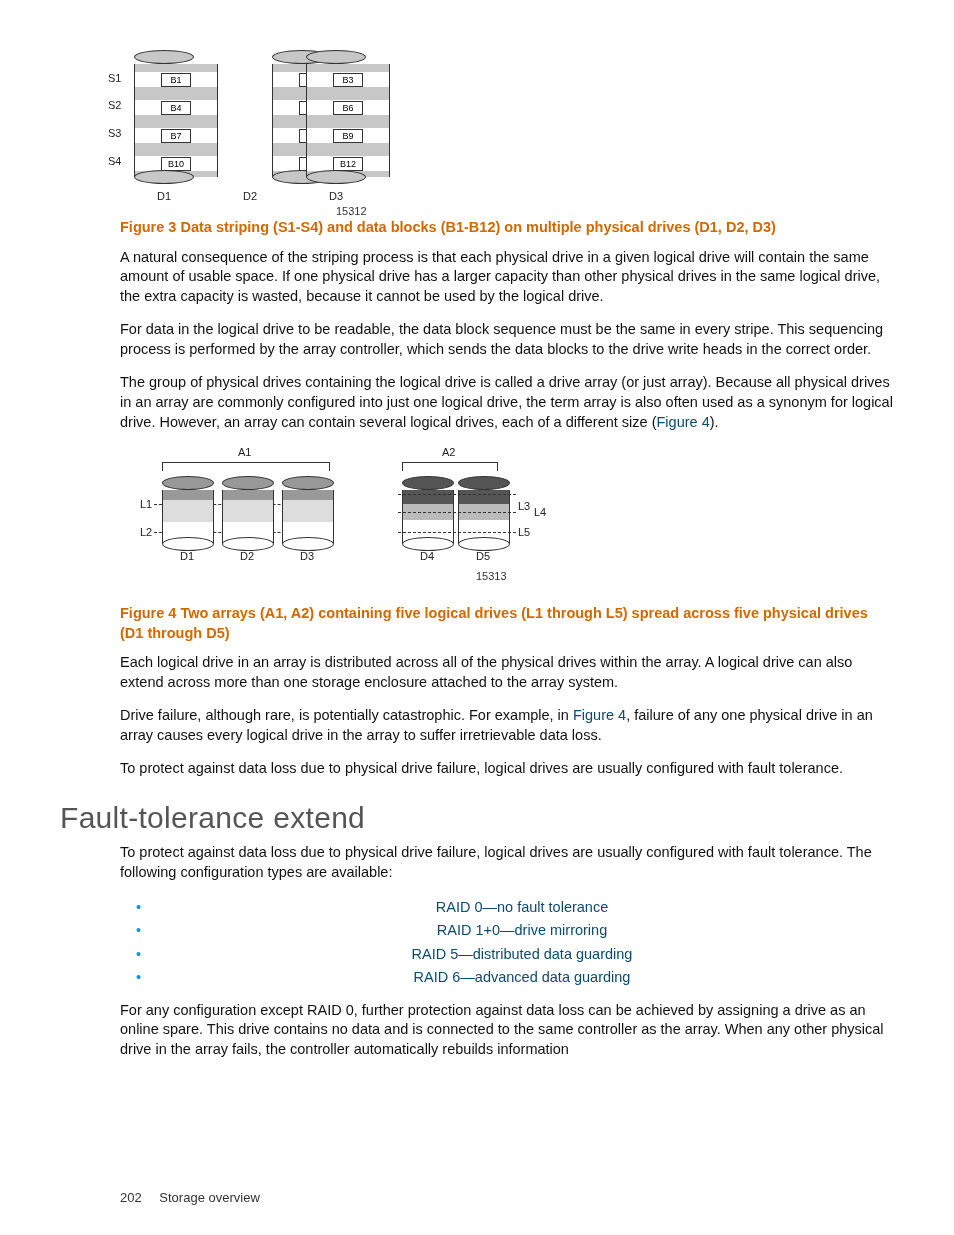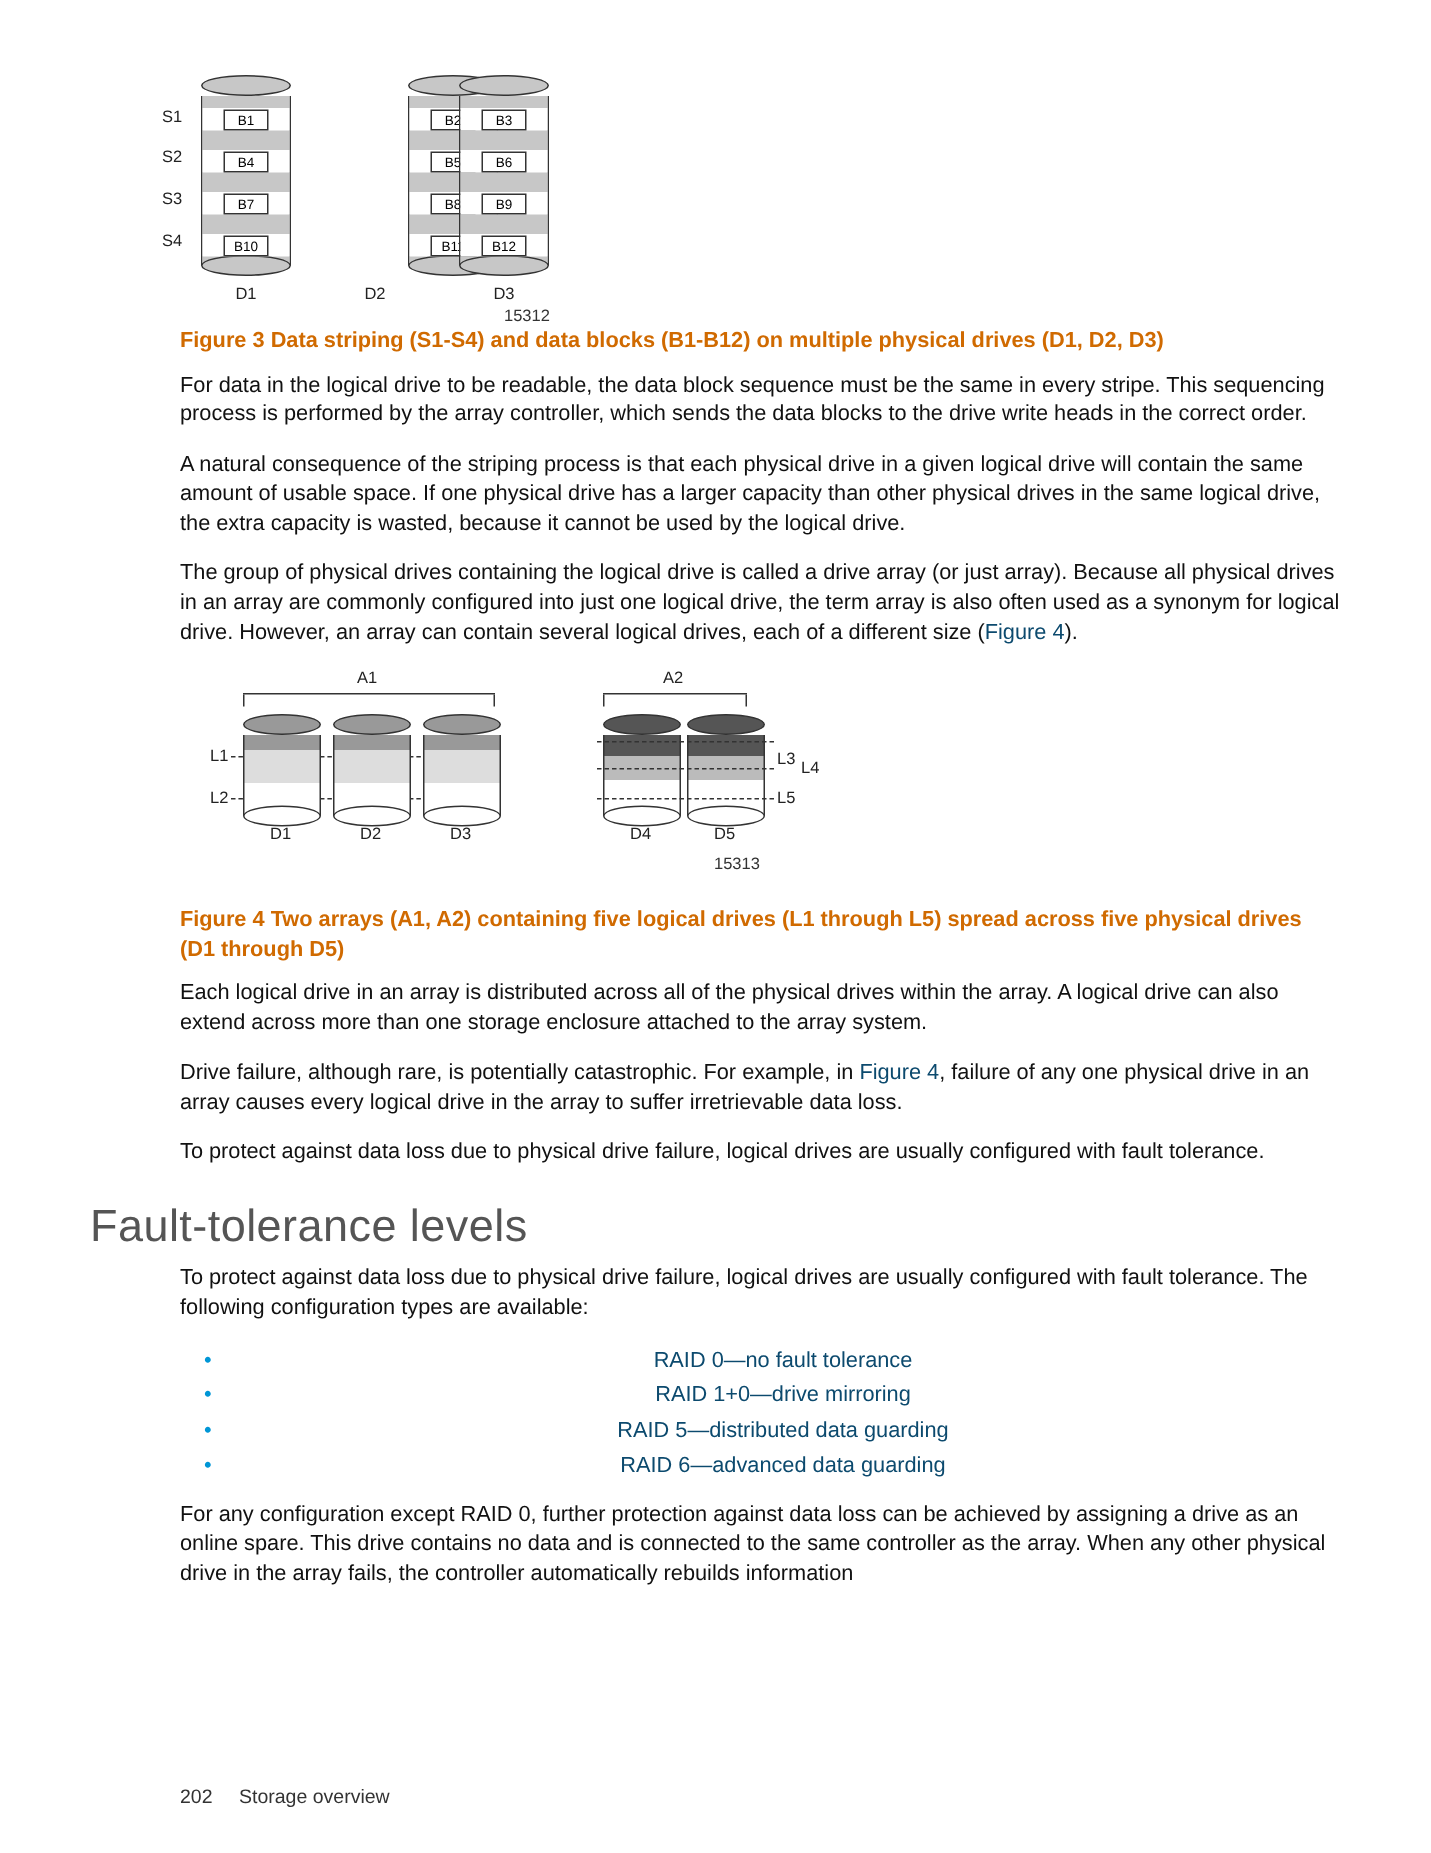--- a/index.html
+++ b/index.html
@@ -11,21 +11,21 @@
   ul.raid{margin:0 0 12px 16px;padding:0;text-align:center;}
   ul.raid li{list-style:none;font-size:14.5px;line-height:1.6;color:#0096d6;position:relative;padding-left:14px;}
   ul.raid li:before{content:"•";position:absolute;left:0;top:0;color:#0096d6;}
   h2.section{font-size:30px;font-weight:300;color:#555;margin:22px 0 8px -60px;letter-spacing:0.3px;}
   .footer{position:absolute;bottom:30px;left:120px;font-size:13px;color:#333;}
   .footer .pn{margin-right:14px;}
   
   .fig3{position:relative;height:160px;margin-left:-12px;margin-bottom:6px;}
   .slab{font-size:11px;color:#222;position:absolute;}
   .dlab{font-size:11px;color:#222;position:absolute;text-align:center;width:60px;}
-  .cyl3{position:absolute;width:60px;}
+  .cyl3{position:absolute;width:84px;}
   .ell{width:60px;height:14px;border:1px solid #333;border-radius:60px/14px;background:#c7c7c7;box-sizing:border-box;}
   .ell.bot{background:#c7c7c7;}
   .body3{border-left:1px solid #333;border-right:1px solid #333;box-sizing:border-box;}
   .stripeband{height:13px;background:#c7c7c7;}
   .blockband{height:15px;background:#fff;display:flex;align-items:center;justify-content:center;}
   .blk{border:1px solid #333;width:28px;height:12px;font-size:9px;display:flex;align-items:center;justify-content:center;background:#fff;}
   .figref{font-size:11px;color:#333;position:absolute;}
   
   .fig4{position:relative;height:150px;margin-left:20px;margin-bottom:6px;}
   .cyl4{position:absolute;width:52px;}
@@ -123,22 +123,22 @@
       </div>
 
       <span class="dlab" style="left:26px;top:140px;">D1</span>
       <span class="dlab" style="left:112px;top:140px;">D2</span>
       <span class="dlab" style="left:198px;top:140px;">D3</span>
       <span class="figref" style="left:228px;top:155px;">15312</span>
     </div>
 
     <div class="figcap">Figure 3 Data striping (S1-S4) and data blocks (B1-B12) on multiple physical drives (D1, D2, D3)</div>
 
+    <p class="body">A natural consequence of the striping process is that each physical drive in a given logical drive will contain the same amount of usable space. If one physical drive has a larger capacity than other physical drives in the same logical drive, the extra capacity is wasted, because it cannot be used by the logical drive.</p>
     <p class="body">For data in the logical drive to be readable, the data block sequence must be the same in every stripe. This sequencing process is performed by the array controller, which sends the data blocks to the drive write heads in the correct order.</p>
-    <p class="body">A natural consequence of the striping process is that each physical drive in a given logical drive will contain the same amount of usable space. If one physical drive has a larger capacity than other physical drives in the same logical drive, the extra capacity is wasted, because it cannot be used by the logical drive.</p>
     <p class="body">
       <span>The group of physical drives containing the logical drive is called a drive array (or just array). Because all physical drives in an array are commonly configured into just one logical drive, the term array is also often used as a synonym for logical drive. However, an array can contain several logical drives, each of a different size (</span><a class="link">Figure 4</a><span>).</span>
     </p>
 
     <div class="fig4">
 
       <span class="lab4" style="left:98px;top:0;">A1</span>
       <div class="brace" style="left:22px;top:16px;width:168px;"></div>
       <span class="lab4" style="left:302px;top:0;">A2</span>
       <div class="brace" style="left:262px;top:16px;width:96px;"></div>
@@ -203,21 +203,21 @@
     </div>
 
     <div class="figcap">Figure 4 Two arrays (A1, A2) containing five logical drives (L1 through L5) spread across five physical drives (D1 through D5)</div>
 
     <p class="body">Each logical drive in an array is distributed across all of the physical drives within the array. A logical drive can also extend across more than one storage enclosure attached to the array system.</p>
     <p class="body">
       <span>Drive failure, although rare, is potentially catastrophic. For example, in </span><a class="link">Figure 4</a><span>, failure of any one physical drive in an array causes every logical drive in the array to suffer irretrievable data loss.</span>
     </p>
     <p class="body">To protect against data loss due to physical drive failure, logical drives are usually configured with fault tolerance.</p>
 
-    <h2 class="section">Fault-tolerance levels</h2>
+    <h2 class="section">Fault-tolerance extend</h2>
     <p class="body">To protect against data loss due to physical drive failure, logical drives are usually configured with fault tolerance. The following configuration types are available:</p>
     <ul class="raid">
       <li><a class="link">RAID 0—no fault tolerance</a></li>
       <li><a class="link">RAID 1+0—drive mirroring</a></li>
       <li><a class="link">RAID 5—distributed data guarding</a></li>
       <li><a class="link">RAID 6—advanced data guarding</a></li>
     </ul>
     <p class="body">For any configuration except RAID 0, further protection against data loss can be achieved by assigning a drive as an online spare. This drive contains no data and is connected to the same controller as the array. When any other physical drive in the array fails, the controller automatically rebuilds information</p>
   </div>
 

